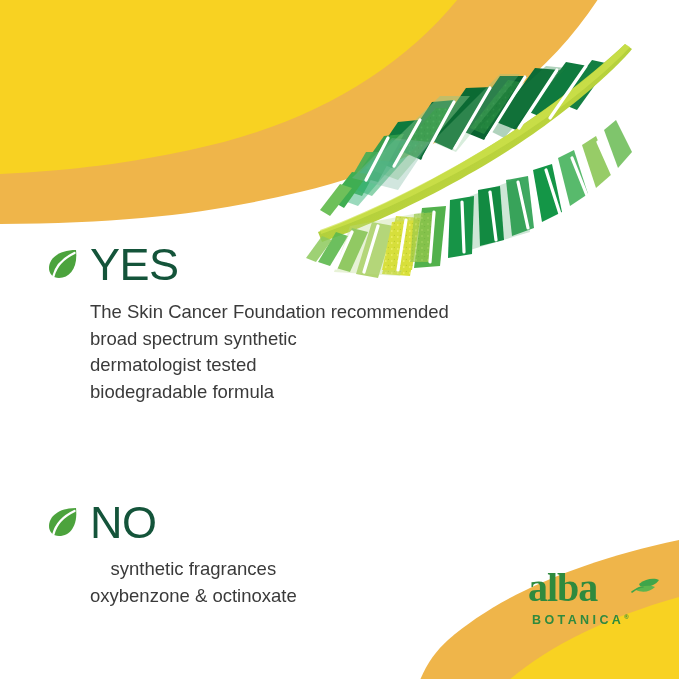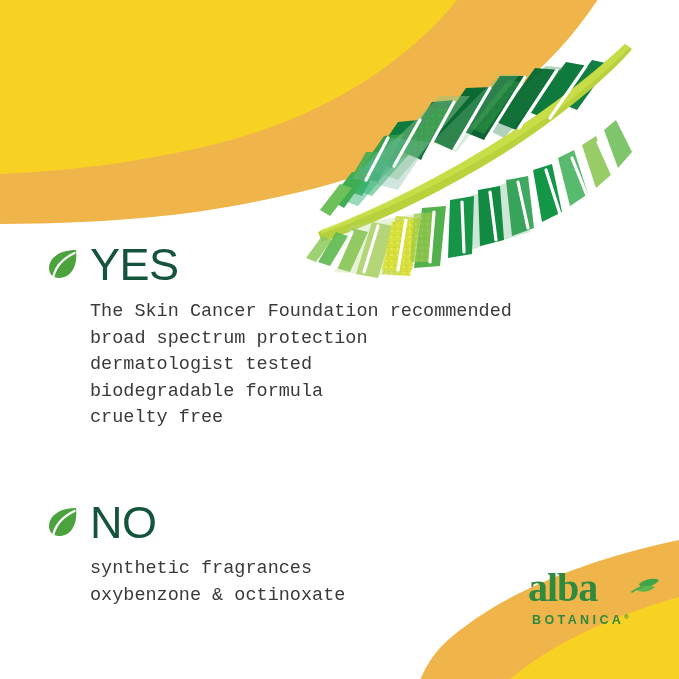--- a/index.html
+++ b/index.html
@@ -36,23 +36,23 @@
     margin:0;padding:0;list-style:none;
     margin-left:44px;
     margin-top:9px;
   }
   .bullet-list li{
     font-size:18.5px;
     line-height:26.5px;
     color:#3a3a3a;
     font-weight:300;
     white-space:nowrap;
-    font-family:Liberation Mono, monospace;
-  }
-  #no-section .bullet-list{margin-top:8px;}
+    font-family:Liberation Sans, sans-serif;
+  }
+  #no-section .bullet-list{margin-top:8px;text-align:center;}
 
   
   #logo{
     position:absolute;
     left:528px;top:568px;
     width:136px;height:66px;
   }
   #logo-wordmark{
     position:absolute;left:0;top:0;
     width:136px;height:44px;
@@ -218,24 +218,23 @@
     <div class="section" id="yes-section">
       <div class="head-row">
         <svg class="leaf-bullet" viewBox="0 0 36 36">
           <path d="M30 4 C 12 4, 3 13, 3 22 C 3 28, 7 32, 13 32 C 24 32, 32 22, 30 4 Z" fill="#4ca33d"></path>
           <path d="M28.5 7 C 18 12, 10 20, 7.5 30" stroke="#ffffff" stroke-width="2.4" fill="none" stroke-linecap="round"></path>
         </svg>
         <div class="head-word">YES</div>
       </div>
       <ul class="bullet-list">
         <li>The Skin Cancer Foundation recommended</li>
-        <li>broad spectrum protection</li>
+        <li>broad spectrum synthetic</li>
         <li>dermatologist tested</li>
         <li>biodegradable formula</li>
-        <li>cruelty free</li>
       </ul>
     </div>
 
     <div class="section" id="no-section">
       <div class="head-row">
         <svg class="leaf-bullet" viewBox="0 0 36 36">
           <path d="M30 4 C 12 4, 3 13, 3 22 C 3 28, 7 32, 13 32 C 24 32, 32 22, 30 4 Z" fill="#4ca33d"></path>
           <path d="M28.5 7 C 18 12, 10 20, 7.5 30" stroke="#ffffff" stroke-width="2.4" fill="none" stroke-linecap="round"></path>
         </svg>
         <div class="head-word">NO</div>

